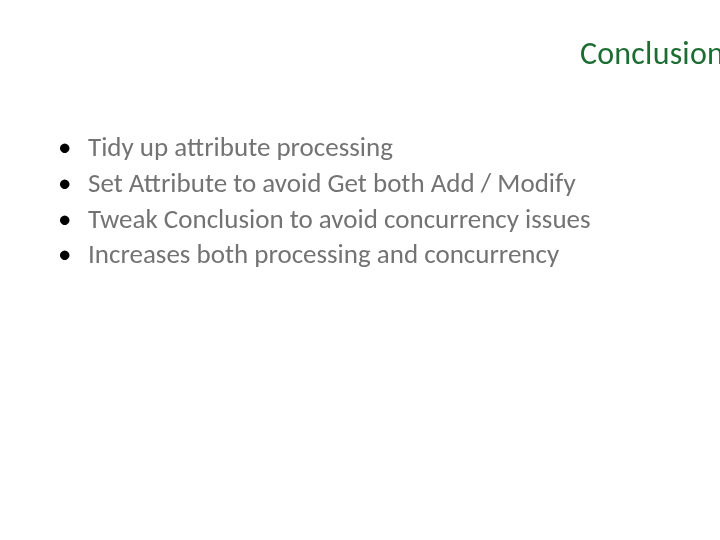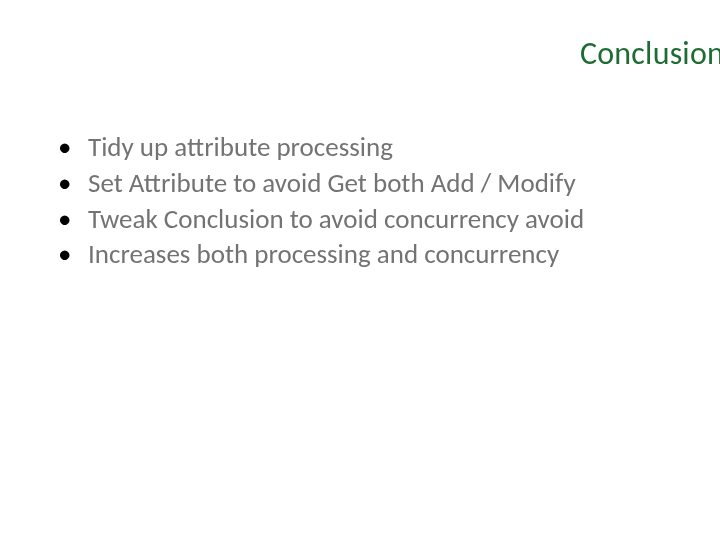--- a/index.html
+++ b/index.html
@@ -62,17 +62,17 @@
 </style>
 </head>
 <body>
 
 <div class="slide">
   <div class="title">Conclusion</div>
   <div class="body">
     <ul class="bullets">
         <li><span>Tidy up attribute processing</span></li>
         <li><span class="u">Set Attribute</span><span> to avoid </span><span class="u">Get</span><span> both </span><span class="u">Add / Modify</span></li>
-        <li><span class="u">Tweak Conclusion</span><span> to avoid </span><span class="u">concurrency</span><span> avoid</span></li>
+        <li><span class="u">Tweak Conclusion</span><span> to avoid </span><span class="u">concurrency</span><span> issues</span></li>
         <li><span>Increases both </span><span class="u">processing</span><span> and </span><span class="u">concurrency</span></li>
       </ul>
   </div>
 </div>
 
 </body></html>

